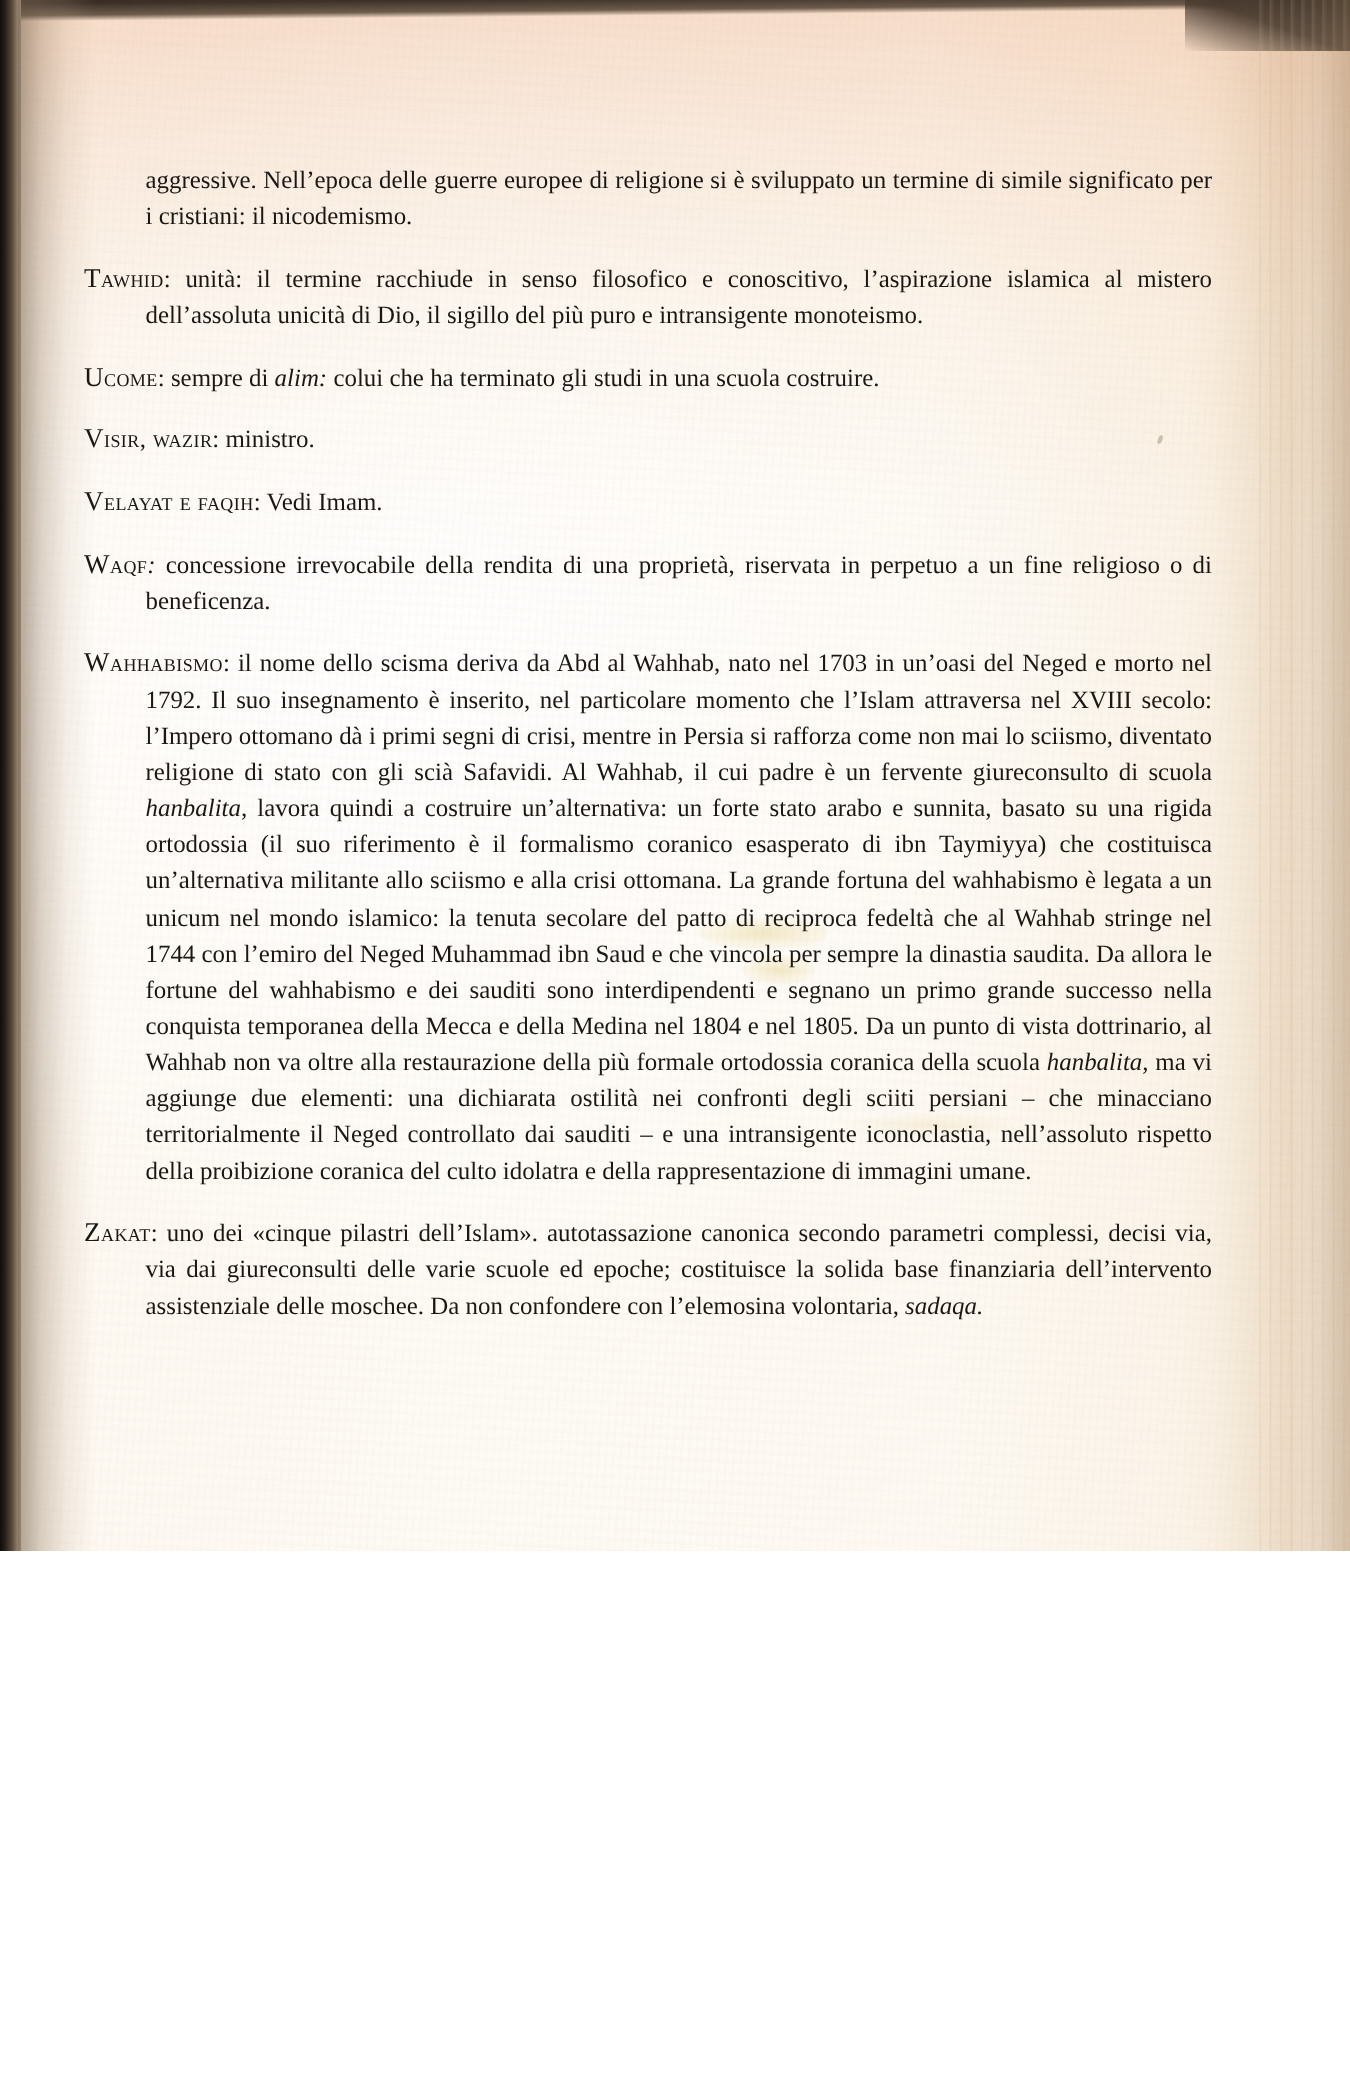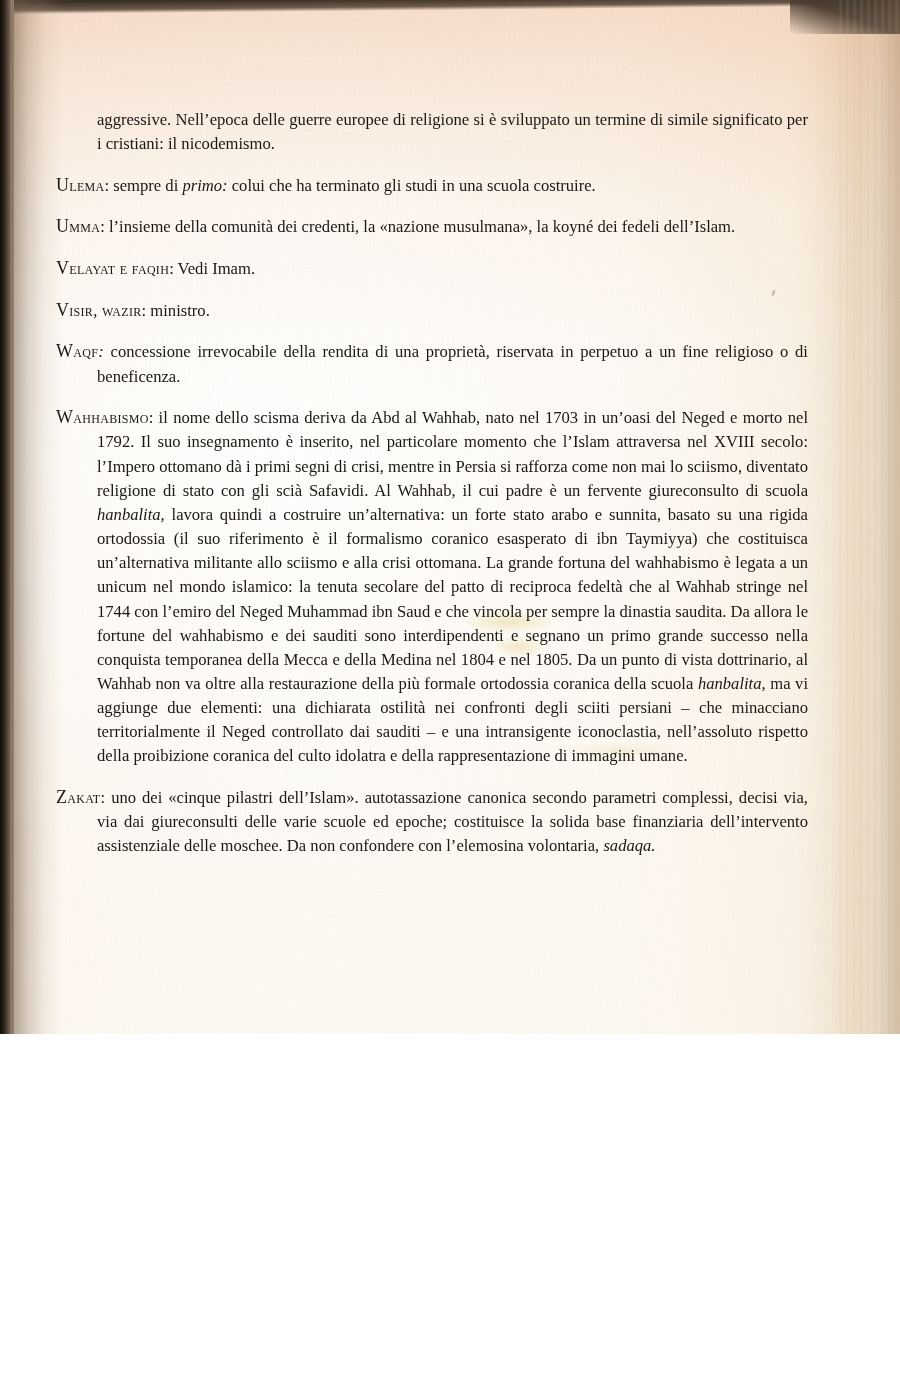--- a/index.html
+++ b/index.html
@@ -240,36 +240,36 @@
 
   <div class="edge-striations"></div>
   <div class="edge-shadow"></div>
 
   <div class="text-block">
 
     <p class="entry entry--carry">
       <span>aggressive. Nell’epoca delle guerre europee di religione si è sviluppato un termine di simile significato per i cristiani: il nicodemismo.</span>
     </p>
 
-
-
-    <p class="entry">
-      <span class="hw"><span class="hw-i">U</span><span>lema</span></span><span>: </span><span>sempre di </span><span class="it">primo:</span><span> colui che ha terminato gli studi in una scuola costruire.</span>
-    </p>
-
-    <p class="entry">
-      <span class="hw"><span class="hw-i">U</span><span>mma</span></span><span>: </span><span>l’insieme della comunità dei credenti, la «nazione musulmana», la koyné dei fedeli dell’Islam.</span>
+    <p class="entry">
+      <span class="hw"><span class="hw-i">T</span><span>awhid</span></span><span>: </span><span>unità: il termine racchiude in senso filosofico e conoscitivo, l’aspirazione islamica al mistero dell’assoluta unicità di Dio, il sigillo del più puro e intransigente monoteismo.</span>
+    </p>
+
+
+    <p class="entry">
+      <span class="hw"><span class="hw-i">U</span><span>come</span></span><span>: </span><span>sempre di </span><span class="it">alim:</span><span> colui che ha terminato gli studi in una scuola costruire.</span>
+    </p>
+
+
+    <p class="entry">
+      <span class="hw"><span class="hw-i">V</span><span>isir, wazir</span></span><span>: </span><span>ministro.</span>
     </p>
 
     <p class="entry">
       <span class="hw"><span class="hw-i">V</span><span>elayat e faqih</span></span><span>: </span><span>Vedi Imam.</span>
-    </p>
-
-    <p class="entry">
-      <span class="hw"><span class="hw-i">V</span><span>isir, wazir</span></span><span>: </span><span>ministro.</span>
     </p>
 
     <p class="entry">
       <span class="hw"><span class="hw-i">W</span><span>aqf</span></span><span class="it">: </span><span>concessione irrevocabile della rendita di una proprietà, riservata in perpetuo a un fine religioso o di beneficenza.</span>
     </p>
 
     <p class="entry">
       <span class="hw"><span class="hw-i">W</span><span>ahhabismo</span></span><span>: </span><span>il nome dello scisma deriva da Abd al Wahhab, nato nel 1703 in un’oasi del Neged e morto nel 1792. Il suo insegnamento è inserito, nel particolare momento che l’Islam attraversa nel XVIII secolo: l’Impero ottomano dà i primi segni di crisi, mentre in Persia si rafforza come non mai lo sciismo, diventato religione di stato con gli scià Safavidi. Al Wahhab, il cui padre è un fervente giureconsulto di scuola </span><span class="it">hanbalita,</span><span> lavora quindi a costruire un’alternativa: un forte stato arabo e sunnita, basato su una rigida ortodossia (il suo riferimento è il formalismo coranico esasperato di ibn Taymiyya) che costituisca un’alternativa militante allo sciismo e alla crisi ottomana. La grande fortuna del wahhabismo è legata a un unicum nel mondo islamico: la tenuta secolare del patto di reciproca fedeltà che al Wahhab stringe nel 1744 con l’emiro del Neged Muhammad ibn Saud e che vincola per sempre la dinastia saudita. Da allora le fortune del wahhabismo e dei sauditi sono interdipendenti e segnano un primo grande successo nella conquista temporanea della Mecca e della Medina nel 1804 e nel 1805. Da un punto di vista dottrinario, al Wahhab non va oltre alla restaurazione della più formale ortodossia coranica della scuola </span><span class="it">hanbalita,</span><span> ma vi aggiunge due elementi: una dichiarata ostilità nei confronti degli sciiti persiani – che minacciano territorialmente il Neged controllato dai sauditi – e una intransigente iconoclastia, nell’assoluto rispetto della proibizione coranica del culto idolatra e della rappresentazione di immagini umane.</span>
     </p>
 

